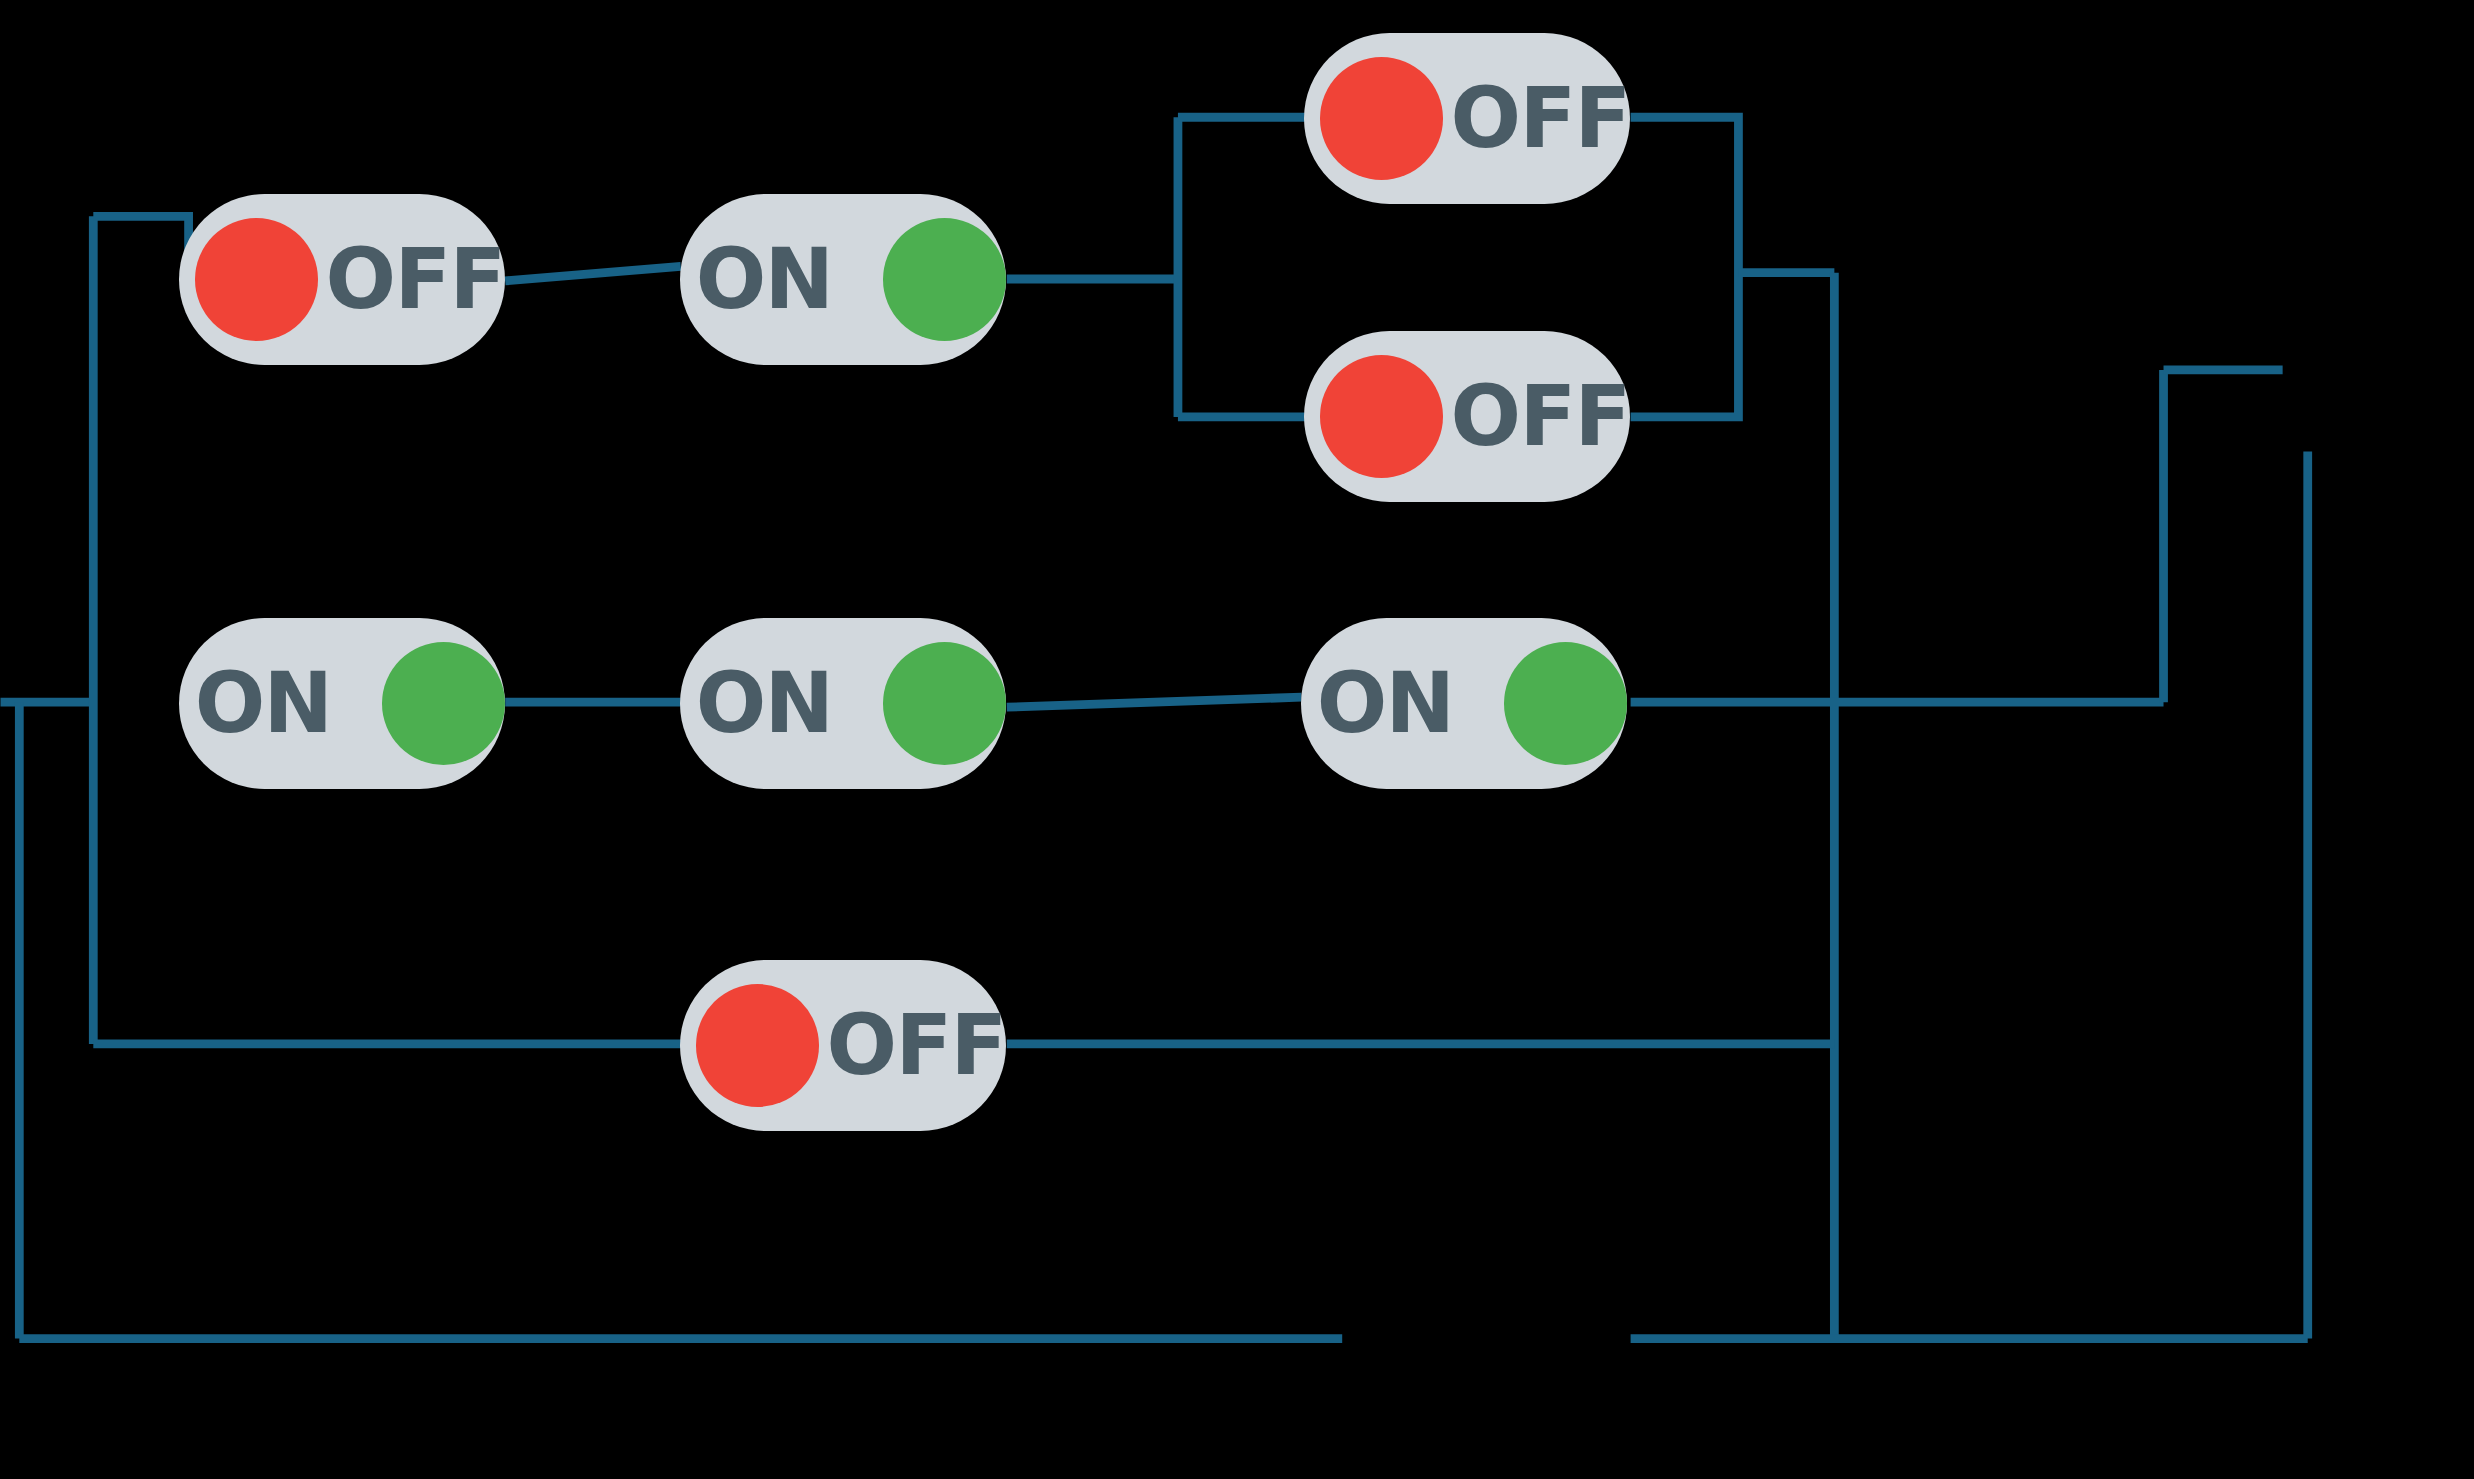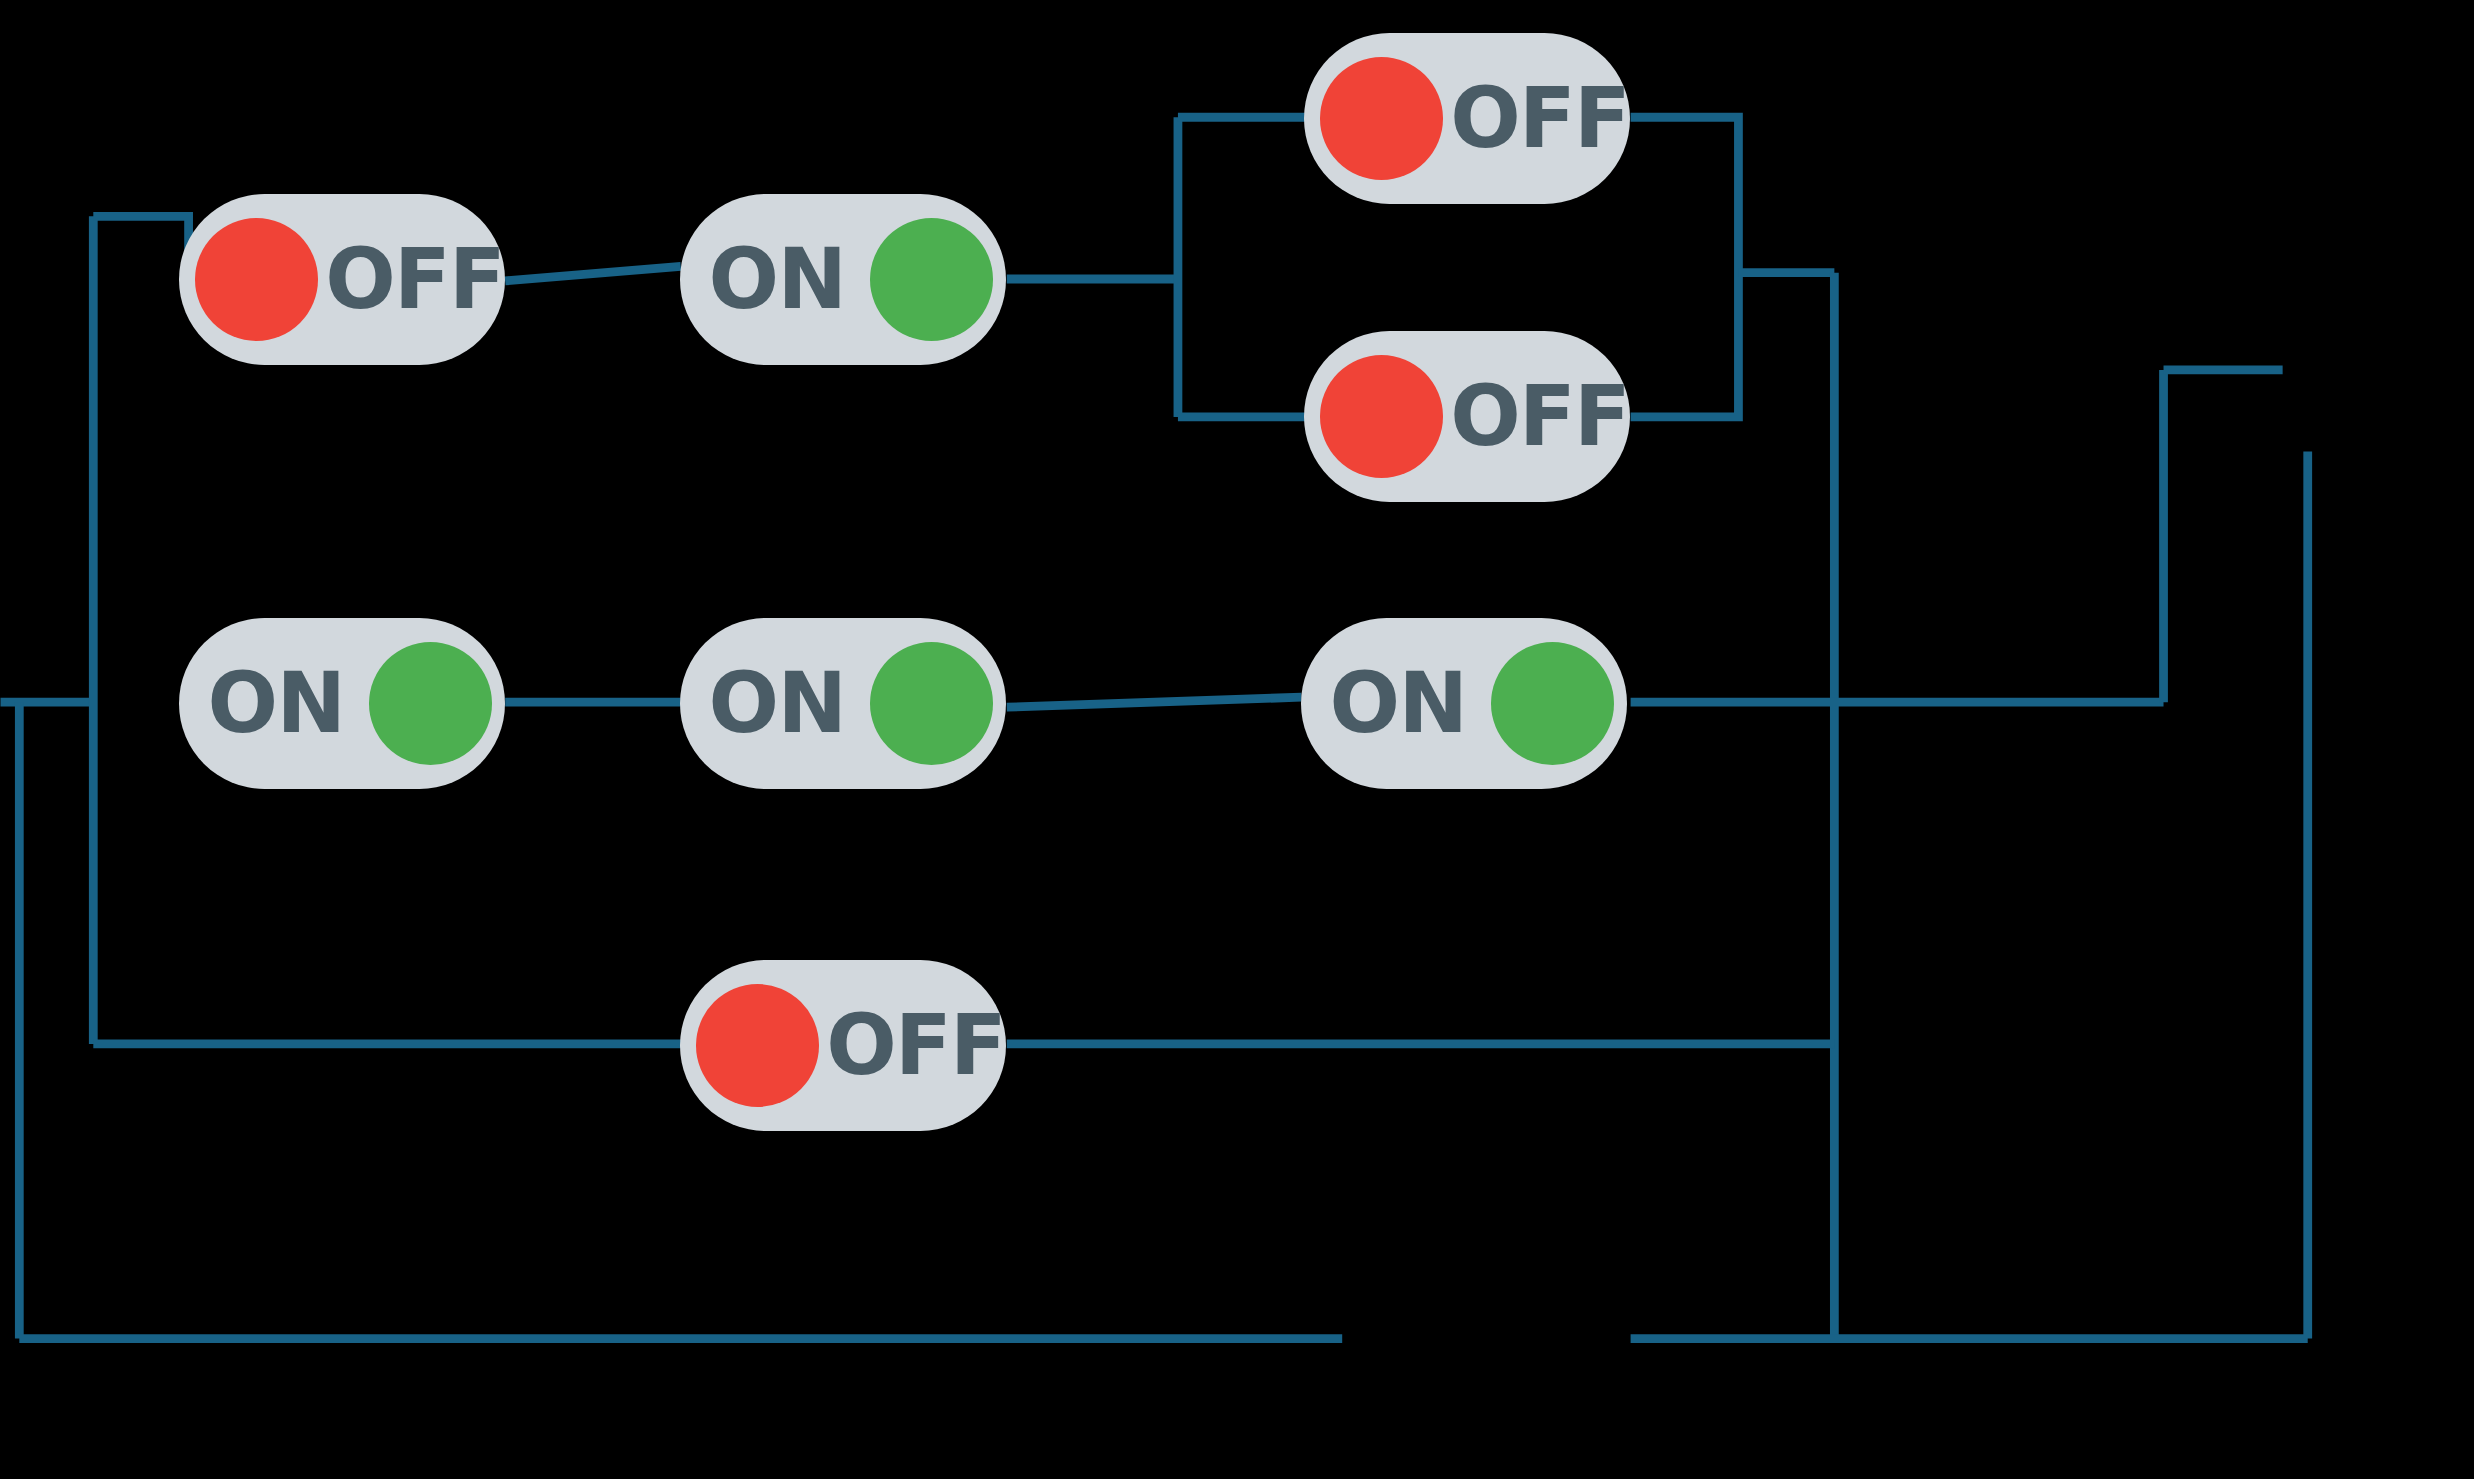--- a/index.html
+++ b/index.html
@@ -23,22 +23,22 @@
     font-family:"DejaVu Sans",sans-serif;
     font-weight:bold;
     color:#4A5C66;
     letter-spacing:-0.02em;
     line-height:1;
     flex:0 0 auto;
     white-space:nowrap;
   }
   .toggle.state-off .knob{background:#F04337;}
   .toggle.state-on  .knob{background:#4CAF50;}
-  .toggle.state-off{justify-content:flex-start;}
-  .toggle.state-on{justify-content:center;}
+  .toggle.state-off{justify-content:center;}
+  .toggle.state-on{justify-content:space-between;}
 </style>
 </head>
 <body>
 
 <div id="stage">
 
   <svg id="wires" viewBox="0 0 3946 2359" width="2475" height="1479" xmlns="http://www.w3.org/2000/svg" aria-hidden="true">
     <g id="wire-group" fill="none" stroke="#186287" stroke-width="14" stroke-linecap="butt" stroke-linejoin="miter">
         <path d="M 0 1120 L 148 1120"></path>
         <path d="M 148 345 L 148 1665"></path>

